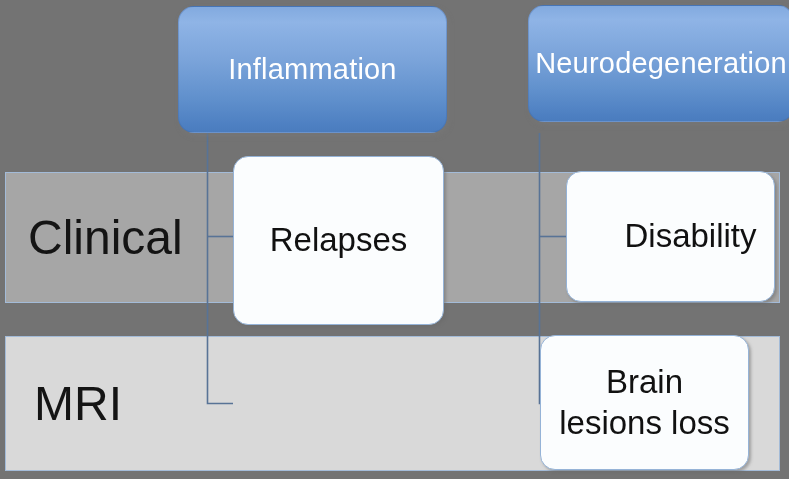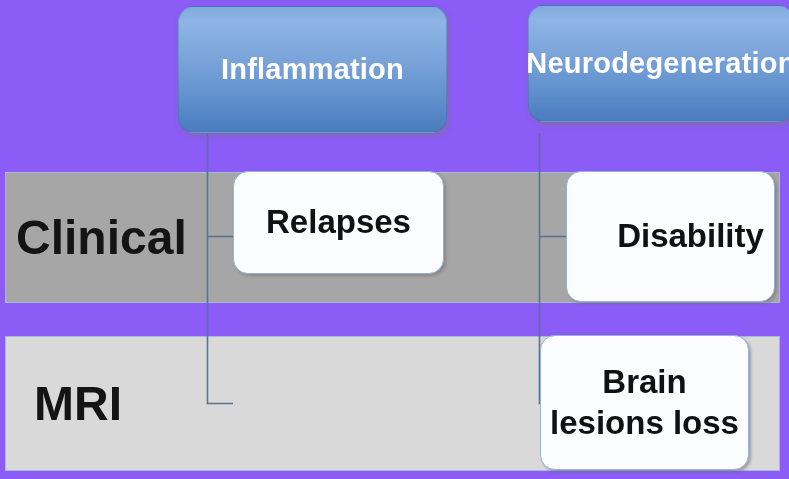--- a/index.html
+++ b/index.html
@@ -1,23 +1,22 @@
 <!DOCTYPE html>
 <html><head>
 <meta charset="utf-8">
 <style>
   html, body { margin: 0; padding: 0; background: #ffffff; }
   .canvas {
     position: relative;
     width: 789px;
     height: 479px;
-    background: #8b5cf6;
+    background: #737373;
     font-family: "Liberation Sans", sans-serif;
     overflow: hidden;
-    font-weight: bold;
   }
   
   .col-box {
     position: absolute;
     border-radius: 16px;
     background: linear-gradient(180deg,
       #82aadf 0%, #8fb4e6 12%, #7ba4da 42%,
       #6191cd 72%, #4e80c2 94%, #4a7cbe 100%);
     border: 1px solid rgba(62, 104, 165, 0.35);
     box-shadow: 2px 3px 5px rgba(120, 120, 120, 0.55);
@@ -56,21 +55,21 @@
     box-sizing: border-box;
     display: flex;
     align-items: center;
     z-index: 1;
   }
   .band.clinical { top: 172px; height: 131px; background: #a6a6a6; }
   .band.mri      { top: 336px; height: 135px; background: #d9d9d9; }
   .band-label {
     font-size: 48px;
     color: #141414;
-    padding-left: 10px;
+    padding-left: 22px;
     line-height: 1;
   }
   .band.mri .band-label { padding-left: 28px; }
 
   
   .cell {
     position: absolute;
     background: #fbfdfe;
     border: 1.5px solid #95b3d7;
     border-radius: 15px;
@@ -79,21 +78,21 @@
     flex-direction: column;
     align-items: center;
     justify-content: center;
     text-align: center;
     font-size: 33px;
     color: #111111;
     z-index: 3;
     box-sizing: border-box;
   }
   .cell .line { display: block; line-height: 1.22; }
-  .cell.relapses   { left: 233px; top: 171px; width: 211px; height: 103px; }
+  .cell.relapses   { left: 233px; top: 156px; width: 211px; height: 169px; }
   .cell.disability { left: 566px; top: 171px; width: 209px; height: 131px; padding-left: 40px; }
   .cell.focal      { left: 233px; top: 335px; width: 211px; height: 135px; }
   .cell.brain      { left: 540px; top: 335px; width: 209px; height: 135px; }
 </style>
 </head>
 <body>
 
 <div class="canvas">
 
   <div class="col-box inflammation">

